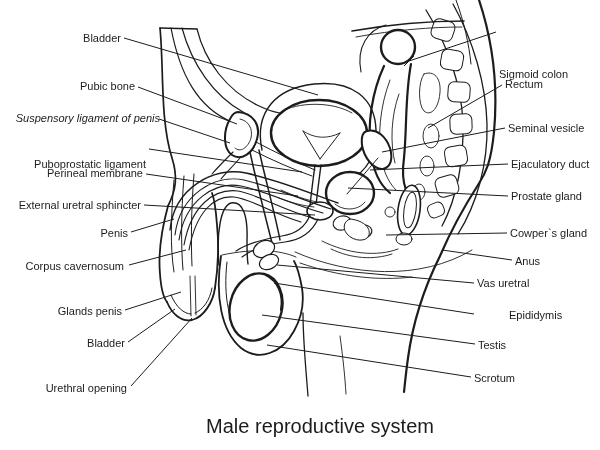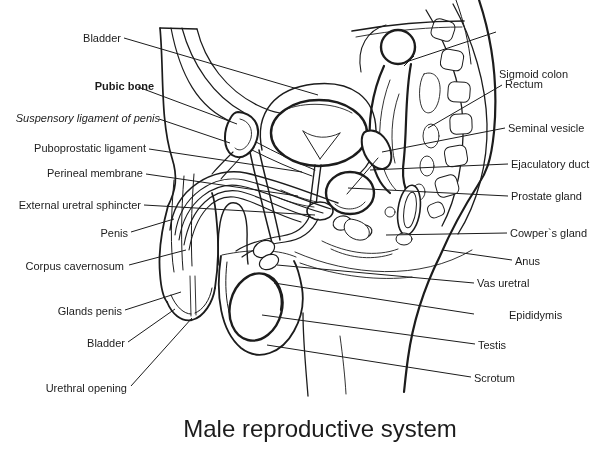--- a/index.html
+++ b/index.html
@@ -20,21 +20,21 @@
   #anatomy-svg .s11{stroke-width:1.1;} #anatomy-svg .s10{stroke-width:1.0;}
   #anatomy-svg .s09{stroke-width:0.9;}
   #leader-layer polyline{stroke:var(--ink,#1c1c1c);stroke-width:1;fill:none;}
   .lbl{
     position:absolute;transform:translateY(-50%);
     font-size:11px;line-height:13px;color:var(--ink,#1c1c1c);white-space:nowrap;
   }
   .lbl.left{text-align:right;}
   #title{
     position:absolute;left:320px;top:415px;transform:translateX(-50%);
-    font-size:24px;color:var(--ink,#1c1c1c);white-space:nowrap;
+    font-size:20px;color:var(--ink,#1c1c1c);white-space:nowrap;
   }
 </style>
 </head>
 <body>
 
 <div id="diagram">
 
   <svg id="anatomy-svg" viewBox="0 0 600 450" xmlns="http://www.w3.org/2000/svg">
 
     <g>
@@ -181,23 +181,23 @@
         <polyline points="512,260 442,250"></polyline>
         <polyline points="474,283 277,265"></polyline>
         <polyline points="474,314 274,283"></polyline>
         <polyline points="475,344 262,315"></polyline>
         <polyline points="471,377 267,345"></polyline>
       </g>
   </svg>
 
   <div id="title">Male reproductive system</div>
 <div class="lbl left" style="right: 479px; top: 38px;">Bladder</div>
-    <div class="lbl left" style="right: 446px; top: 86px; font-weight: bold;">Pubic bone</div>
+    <div class="lbl left" style="right: 465px; top: 86px;">Pubic bone</div>
     <div class="lbl left" style="right: 440px; top: 118px; font-style: italic;">Suspensory ligament of penis</div>
-    <div class="lbl left" style="right: 454px; top: 148px; text-align: right;">Puboprostatic ligament</div>
+    <div class="lbl left" style="right: 454px; top: 164px; text-align: right;">Puboprostatic ligament</div>
     <div class="lbl left" style="right: 457px; top: 173px;">Perineal membrane</div>
     <div class="lbl left" style="right: 459px; top: 205px;">External uretral sphincter</div>
     <div class="lbl left" style="right: 472px; top: 233px;">Penis</div>
     <div class="lbl left" style="right: 476px; top: 266px;">Corpus cavernosum</div>
     <div class="lbl left" style="right: 478px; top: 311px;">Glands penis</div>
     <div class="lbl left" style="right: 475px; top: 343px;">Bladder</div>
     <div class="lbl left" style="right: 473px; top: 388px;">Urethral opening</div>
     <div class="lbl right" style="left: 499px; top: 31px; margin-top: 43px;">Sigmoid colon</div>
     <div class="lbl right" style="left: 505px; top: 84px;">Rectum</div>
     <div class="lbl right" style="left: 508px; top: 128px;">Seminal vesicle</div>

